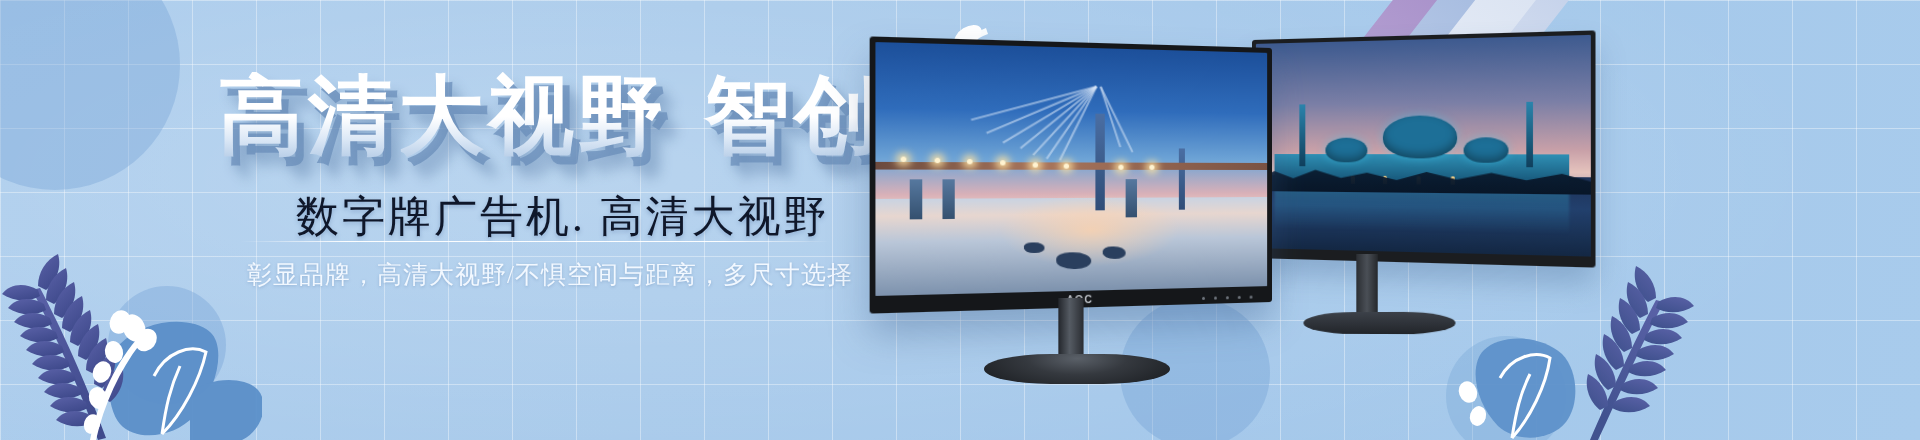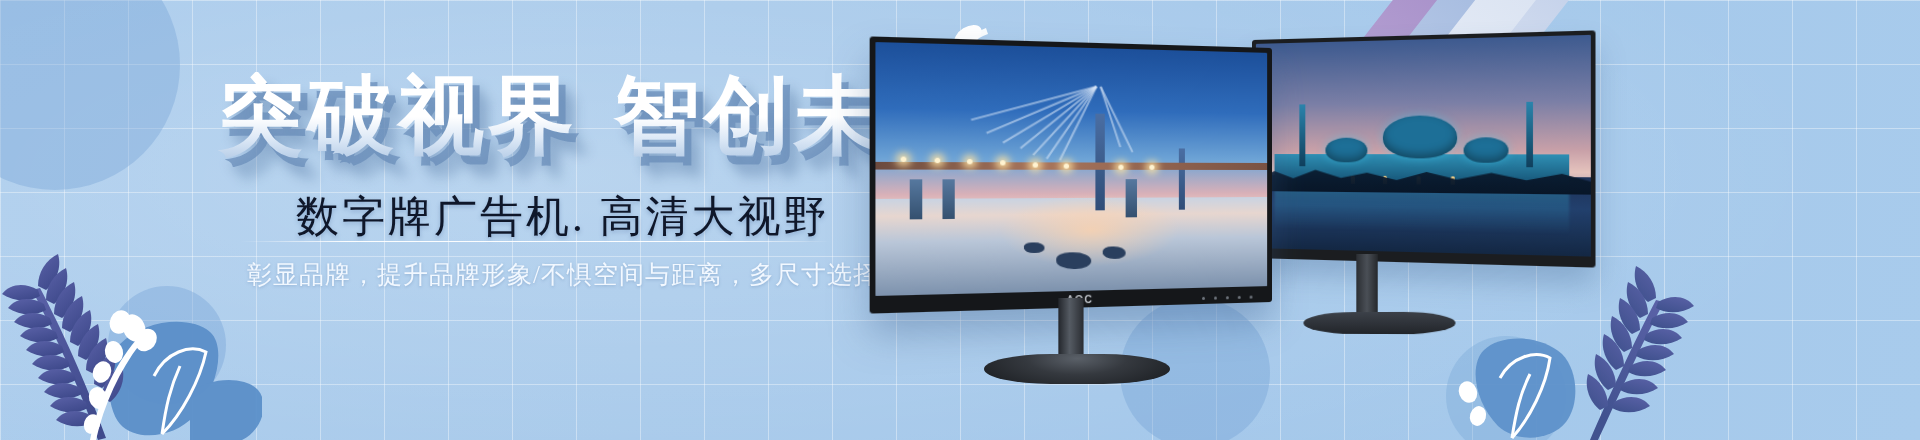--- a/index.html
+++ b/index.html
@@ -164,27 +164,27 @@
       <ellipse cx="72" cy="63" rx="15" ry="9" transform="rotate(-18 72 63)"></ellipse>
       <ellipse cx="58" cy="82" rx="14" ry="8" transform="rotate(-12 58 82)"></ellipse>
       <ellipse cx="126" cy="40" rx="14" ry="9" transform="rotate(28 126 40)"></ellipse>
       <ellipse cx="106" cy="56" rx="14" ry="9" transform="rotate(32 106 56)"></ellipse>
       <ellipse cx="88" cy="74" rx="13" ry="8" transform="rotate(36 88 74)"></ellipse>
       <ellipse cx="72" cy="94" rx="12" ry="8" transform="rotate(40 72 94)"></ellipse>
     </g>
   </svg>
 
   <div class="headline">
-    <span>突破视界</span><span class="sp"></span><span>智创未来</span>
+    <span>高清大视野</span><span class="sp"></span><span>智创未来</span>
   </div>
 
   <div class="subtitle">数字牌广告机. 高清大视野</div>
   <div class="rule"></div>
 
-  <div class="tagline">彰显品牌，提升品牌形象/不惧空间与距离，多尺寸选择</div>
+  <div class="tagline">彰显品牌，高清大视野/不惧空间与距离，多尺寸选择</div>
 
   <svg class="leaf-l" viewBox="0 0 268 264">
     <defs>
       <linearGradient id="fg" x1="0" y1="0" x2="0.6" y2="1">
         <stop offset="0" stop-color="#5b62a8"></stop>
           <stop offset="1" stop-color="#3f4a8c"></stop>
       </linearGradient>
     </defs>
 
     <g fill="#5b8fc9" opacity=".95">

